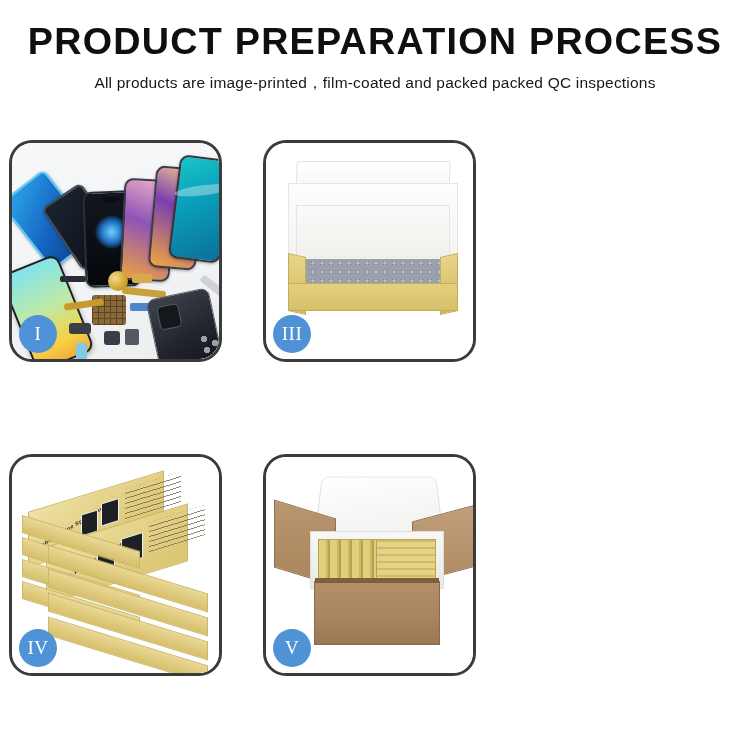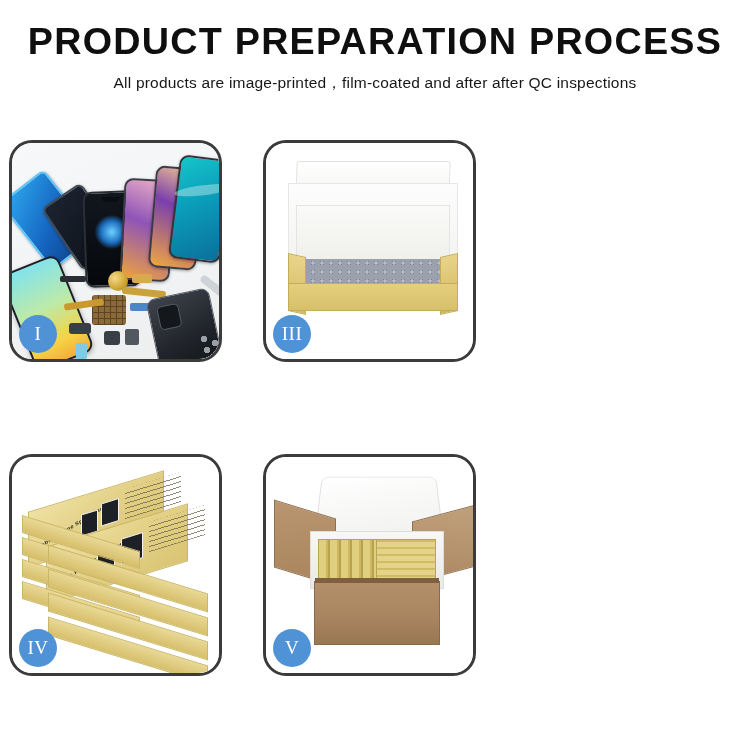--- a/index.html
+++ b/index.html
@@ -254,21 +254,21 @@
   .c-seam2{position:absolute;left:46px;top:162px;width:12px;height:20px;
     background:rgba(120,92,62,.5);transform:skewY(13deg);}
   .c-tape{position:absolute;left:28px;top:30px;width:160px;height:16px;
     background:rgba(255,255,255,.3);transform:perspective(320px) rotateX(34deg) rotate(-3deg);}
 </style>
 </head>
 <body>
 
 <div class="header">
   <div class="title">PRODUCT PREPARATION PROCESS</div>
-  <div class="subtitle">All products are image-printed，film-coated and after after QC inspections</div>
+  <div class="subtitle">All products are image-printed，film-coated and packed packed QC inspections</div>
 </div>
 
 <div class="grid">
 
   <div class="row">
 
     <div class="panel">
       <div class="scene p1">
         <div class="scr scr1"></div>
         <div class="scr scr2"></div>

